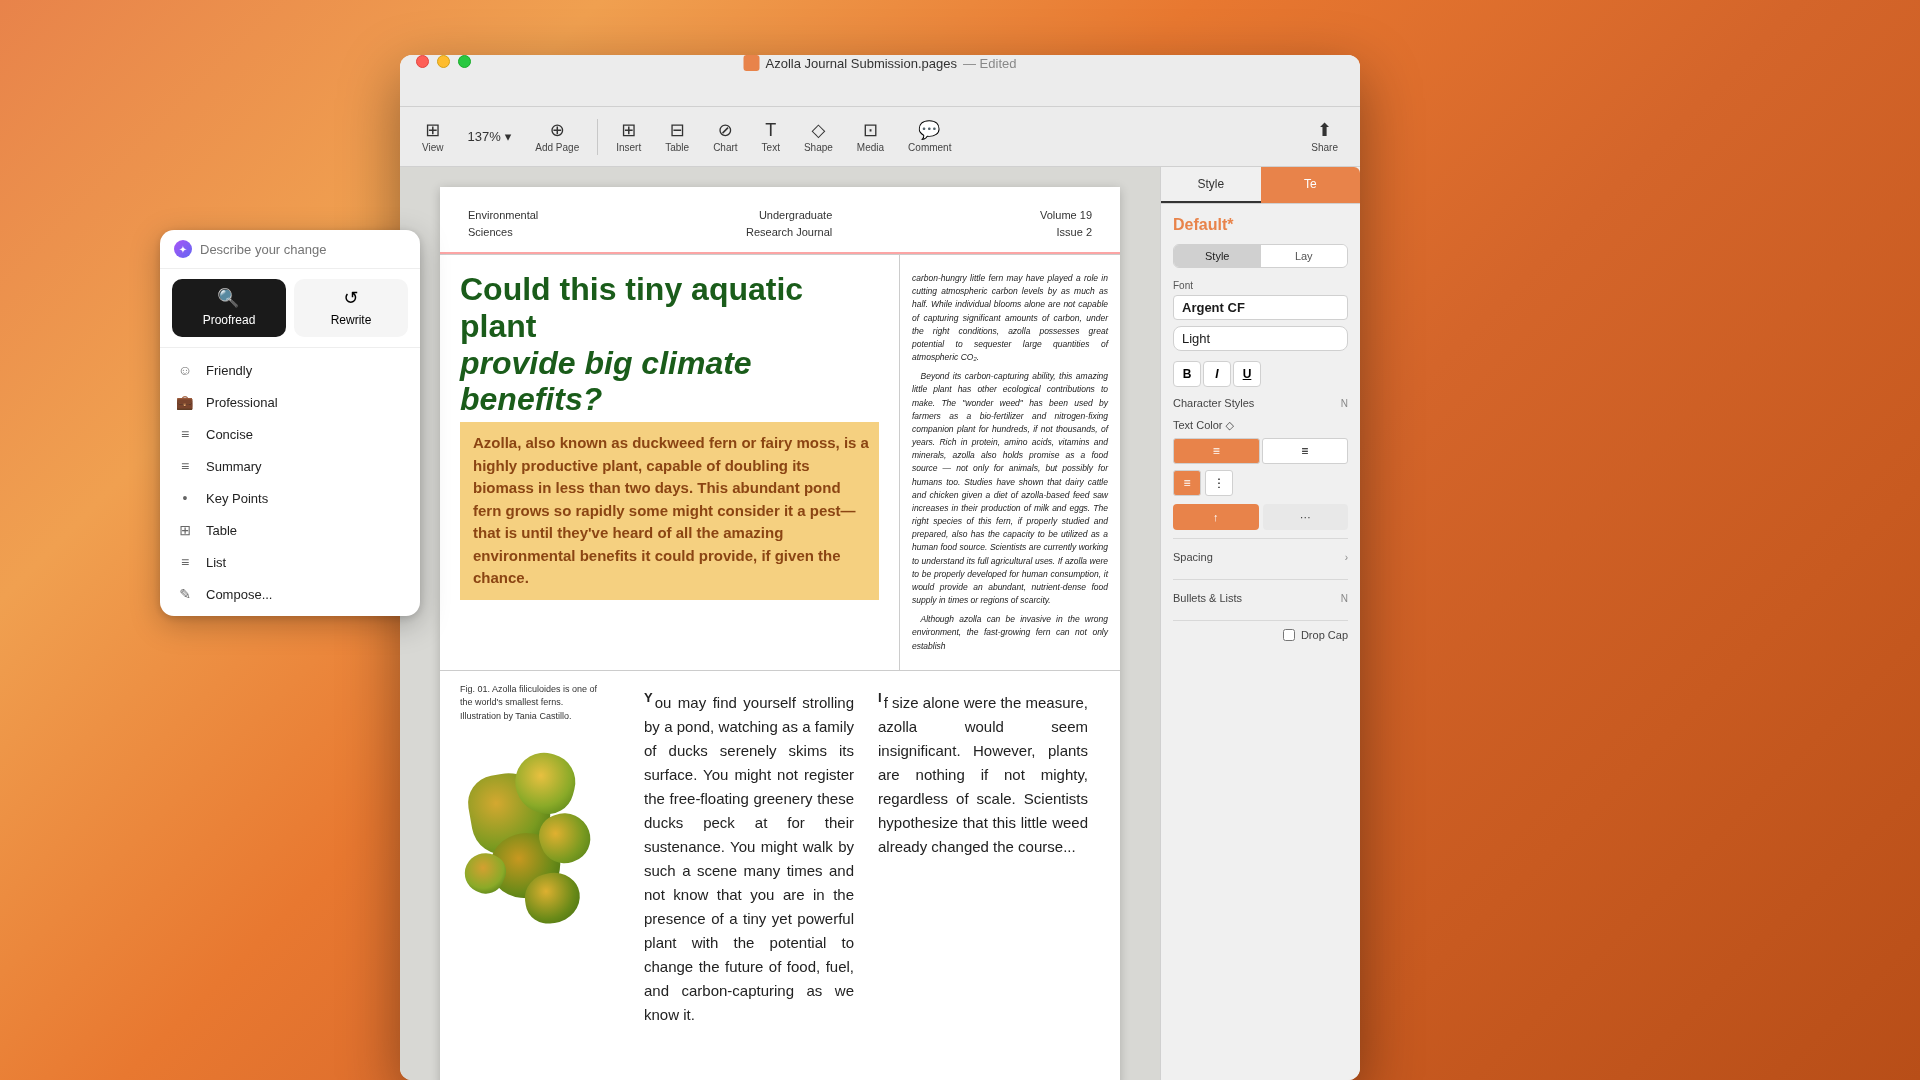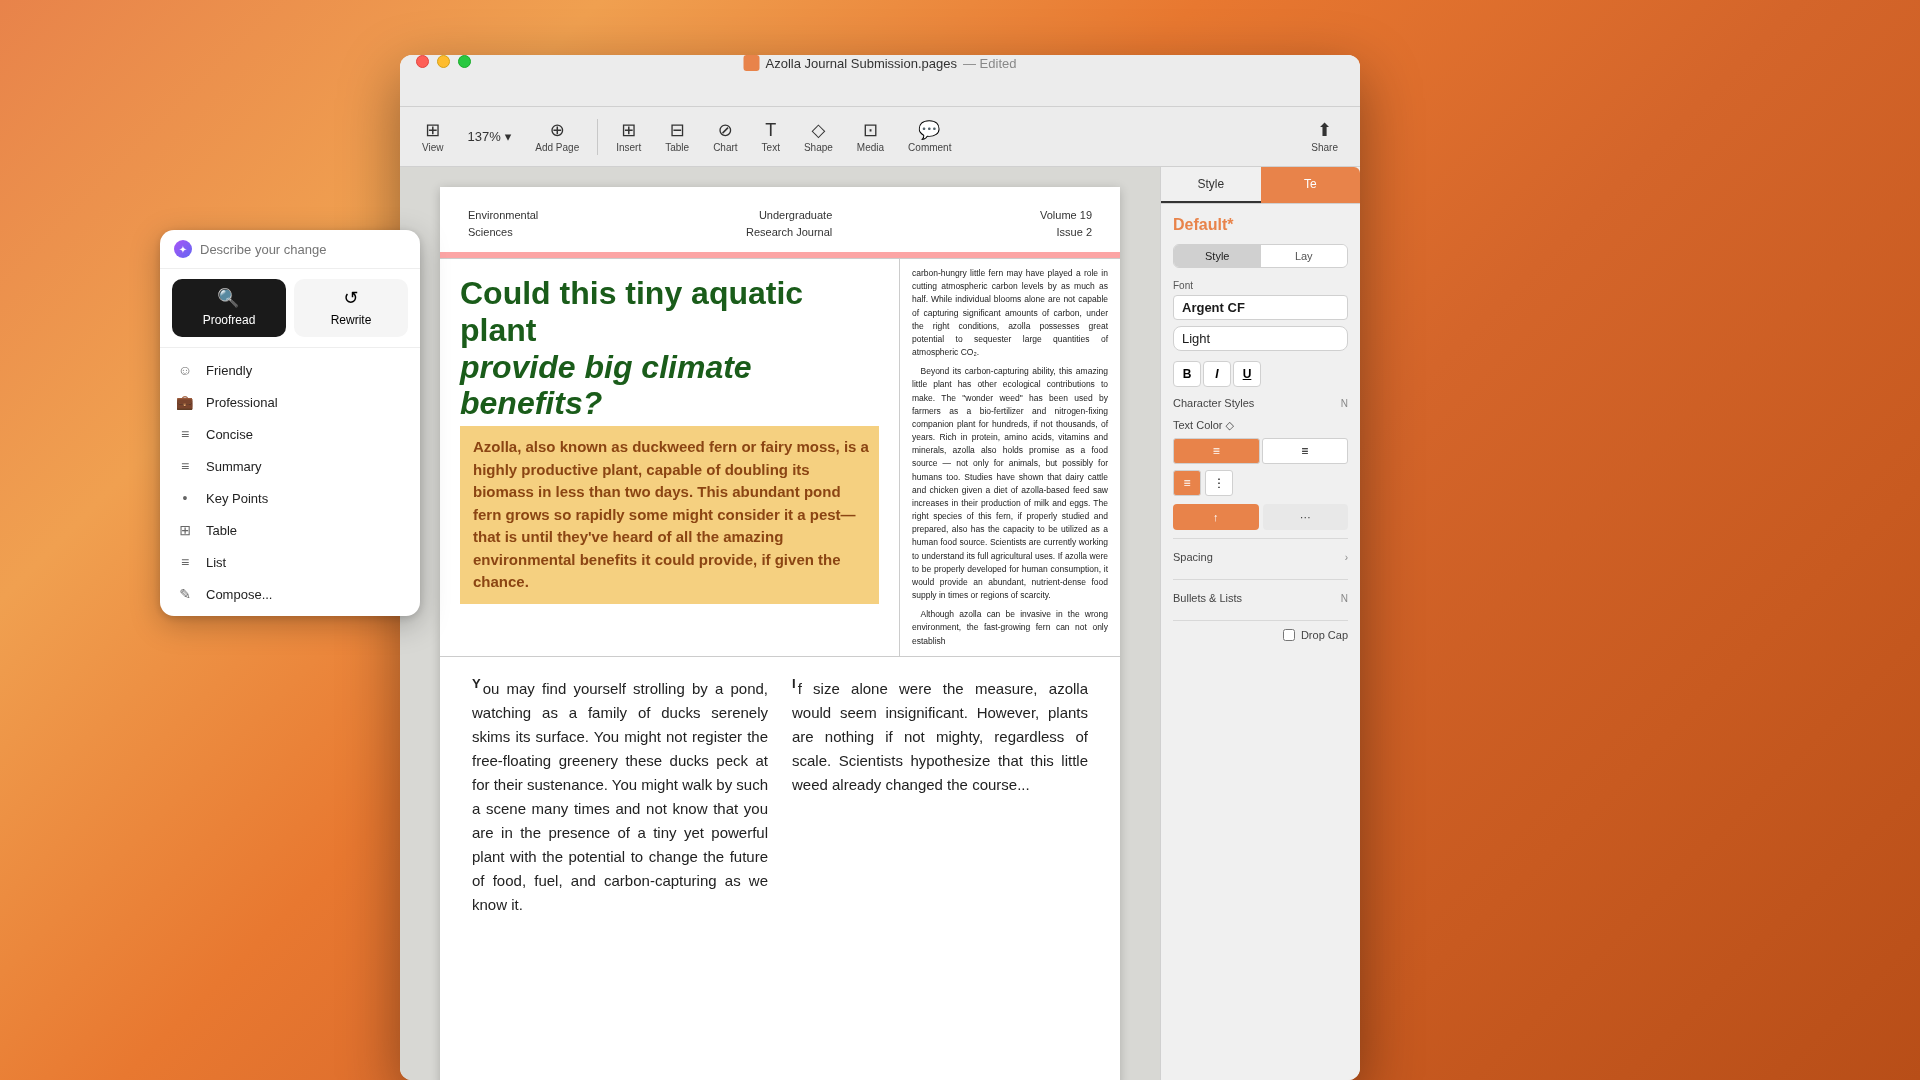--- a/index.html
+++ b/index.html
@@ -141,21 +141,21 @@
       max-width: 680px;
       min-height: 900px;
       box-shadow: 0 2px 10px rgba(0,0,0,0.2);
     }
 
     
     .journal-header {
       display: flex;
       justify-content: space-between;
       padding: 20px 28px 12px;
-      border-bottom: 6px solid #fca5a5;
+      border-bottom: 2px solid #fca5a5;
     }
     .journal-header-left, .journal-header-center, .journal-header-right {
       font-size: 11px;
       color: #333;
       line-height: 1.5;
     }
     .journal-header-center { text-align: right; }
     .journal-header-right { text-align: right; }
 
     
@@ -163,24 +163,25 @@
       display: flex;
       border-top: 1px solid #ccc;
     }
     .article-main {
       flex: 1;
       padding: 16px 20px;
       border-right: 1px solid #ccc;
     }
     .article-side {
       width: 220px;
-      padding: 8px 12px;
+      padding: 17px 12px;
       font-size: 9px;
       line-height: 1.5;
       color: #333;
+      font-style: italic;
     }
 
     .article-title {
       font-size: 32px;
       font-weight: 700;
       color: #1a5c1a;
       line-height: 1.15;
       margin-bottom: 4px;
       font-style: normal;
     }
@@ -597,20 +598,32 @@
             <div class="highlighted-para">Azolla, also known as duckweed fern or fairy moss, is a highly productive plant, capable of doubling its biomass in less than two days. This abundant pond fern grows so rapidly some might consider it a pest—that is until they've heard of all the amazing environmental benefits it could provide, if given the chance.</div>
           </div>
           <div class="article-side">
             <p style="font-size:8.5px; line-height:1.55; text-align:justify; color:#222;">carbon-hungry little fern may have played a role in cutting atmospheric carbon levels by as much as half. While individual blooms alone are not capable of capturing significant amounts of carbon, under the right conditions, azolla possesses great potential to sequester large quantities of atmospheric CO₂.</p>
             <p style="font-size:8.5px; line-height:1.55; text-align:justify; margin-top:6px; color:#222;"> Beyond its carbon-capturing ability, this amazing little plant has other ecological contributions to make. The "wonder weed" has been used by farmers as a bio-fertilizer and nitrogen-fixing companion plant for hundreds, if not thousands, of years. Rich in protein, amino acids, vitamins and minerals, azolla also holds promise as a food source — not only for animals, but possibly for humans too. Studies have shown that dairy cattle and chicken given a diet of azolla-based feed saw increases in their production of milk and eggs. The right species of this fern, if properly studied and prepared, also has the capacity to be utilized as a human food source. Scientists are currently working to understand its full agricultural uses. If azolla were to be properly developed for human consumption, it would provide an abundant, nutrient-dense food supply in times or regions of scarcity.</p>
             <p style="font-size:8.5px; line-height:1.55; text-align:justify; margin-top:6px; color:#222;"> Although azolla can be invasive in the wrong environment, the fast-growing fern can not only establish</p>
           </div>
         </div>
 
         <div class="figure-section">
+          <div style="display:flex; flex-direction:column; gap:10px; width:160px; flex-shrink:0;">
+            <p class="figure-caption">Fig. 01. Azolla filiculoides is one of the world's smallest ferns. Illustration by Tania Castillo.</p>
+
+            <div style="width:140px; height:200px; position:relative; overflow:hidden;">
+              <div style="position:absolute; width:80px; height:80px; background:radial-gradient(circle at 35% 35%, #d4a830, #7a9a20 60%, #3a6a10 100%); border-radius:40% 60% 55% 45%; left:10px; top:40px; transform:rotate(-10deg);"></div>
+              <div style="position:absolute; width:60px; height:60px; background:radial-gradient(circle at 40% 40%, #e8c040, #8aaa28 60%, #4a7a15 100%); border-radius:50% 50% 45% 55%; left:55px; top:20px; transform:rotate(15deg);"></div>
+              <div style="position:absolute; width:70px; height:65px; background:radial-gradient(circle at 40% 40%, #c89820, #6a8a18 60%, #3a6a10 100%); border-radius:55% 45% 50% 50%; left:30px; top:100px; transform:rotate(5deg);"></div>
+              <div style="position:absolute; width:50px; height:50px; background:radial-gradient(circle at 35% 35%, #e0b030, #7a9a20 60%, #4a7a18 100%); border-radius:45% 55% 50% 50%; left:80px; top:80px; transform:rotate(-20deg);"></div>
+              <div style="position:absolute; width:40px; height:40px; background:radial-gradient(circle at 40% 40%, #d4a030, #8aaa28 60%, #3a6a10 100%); border-radius:55% 45% 48% 52%; left:5px; top:120px; transform:rotate(25deg);"></div>
+              <div style="position:absolute; width:55px; height:50px; background:radial-gradient(circle at 40% 35%, #ddb030, #6a8a18 60%, #3a6a10 100%); border-radius:50% 50% 55% 45%; left:65px; top:140px; transform:rotate(-8deg);"></div>
+            </div>
+          </div>
 
           <div class="body-columns">
             <div class="body-col">
               <p>You may find yourself strolling by a pond, watching as a family of ducks serenely skims its surface. You might not register the free-floating greenery these ducks peck at for their sustenance. You might walk by such a scene many times and not know that you are in the presence of a tiny yet powerful plant with the potential to change the future of food, fuel, and carbon-capturing as we know it.</p>
             </div>
             <div class="body-col">
               <p>If size alone were the measure, azolla would seem insignificant. However, plants are nothing if not mighty, regardless of scale. Scientists hypothesize that this little weed already changed the course...</p>
             </div>
           </div>
         </div>

